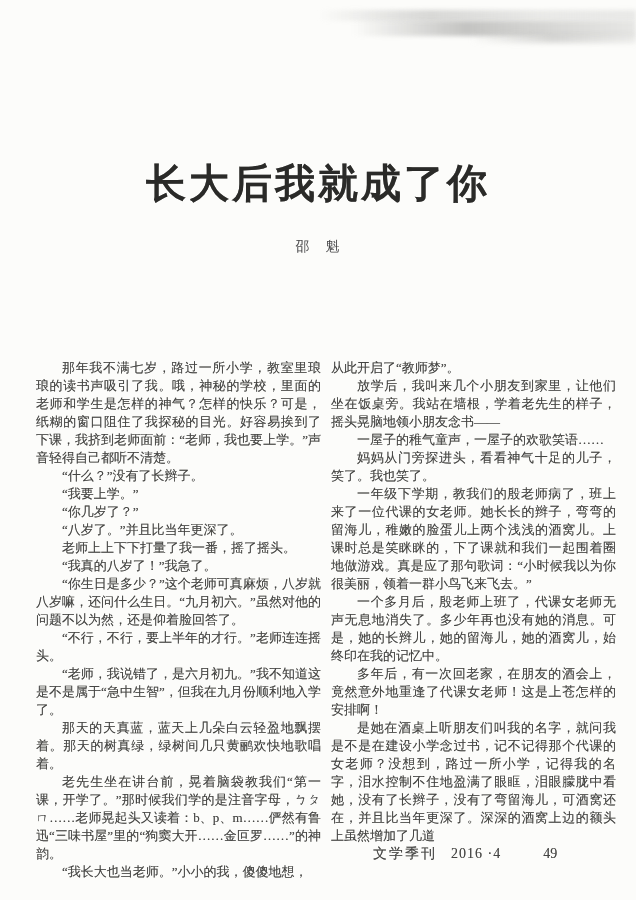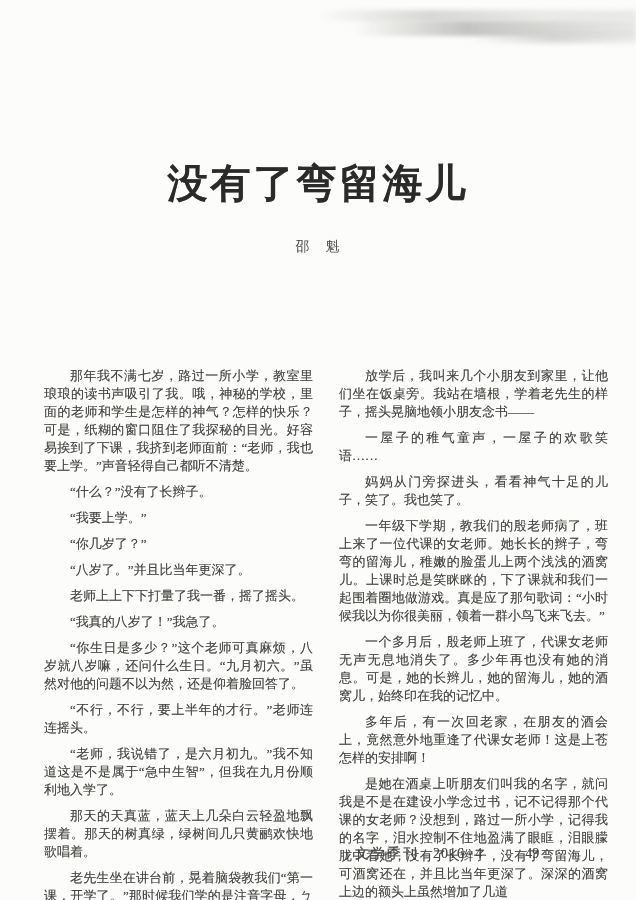--- a/index.html
+++ b/index.html
@@ -54,65 +54,66 @@
     top: 359px;
     width: 285px;
     font-size: 13px;
     line-height: 18px;
     text-align: justify;
     color: #454543;
     text-shadow: 0 0 .5px rgba(80,80,78,.5);
   }
   .column-left  { left: 36px; }
   .column-right { left: 331px; }
-  .column p { margin: 8px; text-indent: 2em; }
+  .column p { margin: 0; text-indent: 2em; }
   .column p.no-indent { text-indent: 0; }
   .footer {
     position: absolute;
     top: 845px; left: 331px; width: 285px;
     font-size: 14px;
     color: #454543;
     text-shadow: 0 0 .5px rgba(80,80,78,.5);
     display: flex;
     align-items: baseline;
   }
-  .footer .journal  { margin-left: 24px; letter-spacing: 2px; }
+  .footer .journal  { margin-left: 42px; letter-spacing: 2px; }
   .footer .issue    { margin-left: 14px; letter-spacing: 1px; text-align: right; }
   .footer .page-num { margin-left: 42px; }
 </style>
 </head>
 <body>
 
 <div class="page">
 
   <div class="smudge smudge-1"></div>
   <div class="smudge smudge-2"></div>
   <div class="smudge smudge-3"></div>
 
-  <h1 class="title">没有了弯留海儿</h1>
+  <h1 class="title">长大后我就成了你</h1>
 
   <div class="author">邵　魁</div>
 
   <div class="column column-left">
       <p class="">那年我不满七岁，路过一所小学，教室里琅琅的读书声吸引了我。哦，神秘的学校，里面的老师和学生是怎样的神气？怎样的快乐？可是，纸糊的窗口阻住了我探秘的目光。好容易挨到了下课，我挤到老师面前：“老师，我也要上学。”声音轻得自己都听不清楚。</p>
       <p class="">“什么？”没有了长辫子。</p>
       <p class="">“我要上学。”</p>
       <p class="">“你几岁了？”</p>
       <p class="">“八岁了。”并且比当年更深了。</p>
       <p class="">老师上上下下打量了我一番，摇了摇头。</p>
       <p class="">“我真的八岁了！”我急了。</p>
       <p class="">“你生日是多少？”这个老师可真麻烦，八岁就八岁嘛，还问什么生日。“九月初六。”虽然对他的问题不以为然，还是仰着脸回答了。</p>
       <p class="">“不行，不行，要上半年的才行。”老师连连摇头。</p>
       <p class="">“老师，我说错了，是六月初九。”我不知道这是不是属于“急中生智”，但我在九月份顺利地入学了。</p>
       <p class="">那天的天真蓝，蓝天上几朵白云轻盈地飘摆着。那天的树真绿，绿树间几只黄鹂欢快地歌唱着。</p>
       <p class="">老先生坐在讲台前，晃着脑袋教我们“第一课，开学了。”那时候我们学的是注音字母，ㄅㄆㄇ……老师晃起头又读着：b、p、m……俨然有鲁迅“三味书屋”里的“狗窦大开……金叵罗……”的神韵。</p>
       <p class="">“我长大也当老师。”小小的我，傻傻地想，</p>
     </div>
 
   <div class="column column-right">
+      <p class="no-indent">从此开启了“教师梦”。</p>
       <p class="">放学后，我叫来几个小朋友到家里，让他们坐在饭桌旁。我站在墙根，学着老先生的样子，摇头晃脑地领小朋友念书——</p>
       <p class="">一屋子的稚气童声，一屋子的欢歌笑语……</p>
       <p class="">妈妈从门旁探进头，看看神气十足的儿子，笑了。我也笑了。</p>
       <p class="">一年级下学期，教我们的殷老师病了，班上来了一位代课的女老师。她长长的辫子，弯弯的留海儿，稚嫩的脸蛋儿上两个浅浅的酒窝儿。上课时总是笑眯眯的，下了课就和我们一起围着圈地做游戏。真是应了那句歌词：“小时候我以为你很美丽，领着一群小鸟飞来飞去。”</p>
       <p class="">一个多月后，殷老师上班了，代课女老师无声无息地消失了。多少年再也没有她的消息。可是，她的长辫儿，她的留海儿，她的酒窝儿，始终印在我的记忆中。</p>
       <p class="">多年后，有一次回老家，在朋友的酒会上，竟然意外地重逢了代课女老师！这是上苍怎样的安排啊！</p>
       <p class="">是她在酒桌上听朋友们叫我的名字，就问我是不是在建设小学念过书，记不记得那个代课的女老师？没想到，路过一所小学，记得我的名字，泪水控制不住地盈满了眼眶，泪眼朦胧中看她，没有了长辫子，没有了弯留海儿，可酒窝还在，并且比当年更深了。深深的酒窝上边的额头上虽然增加了几道</p>
     </div>
 
   <div class="footer">

